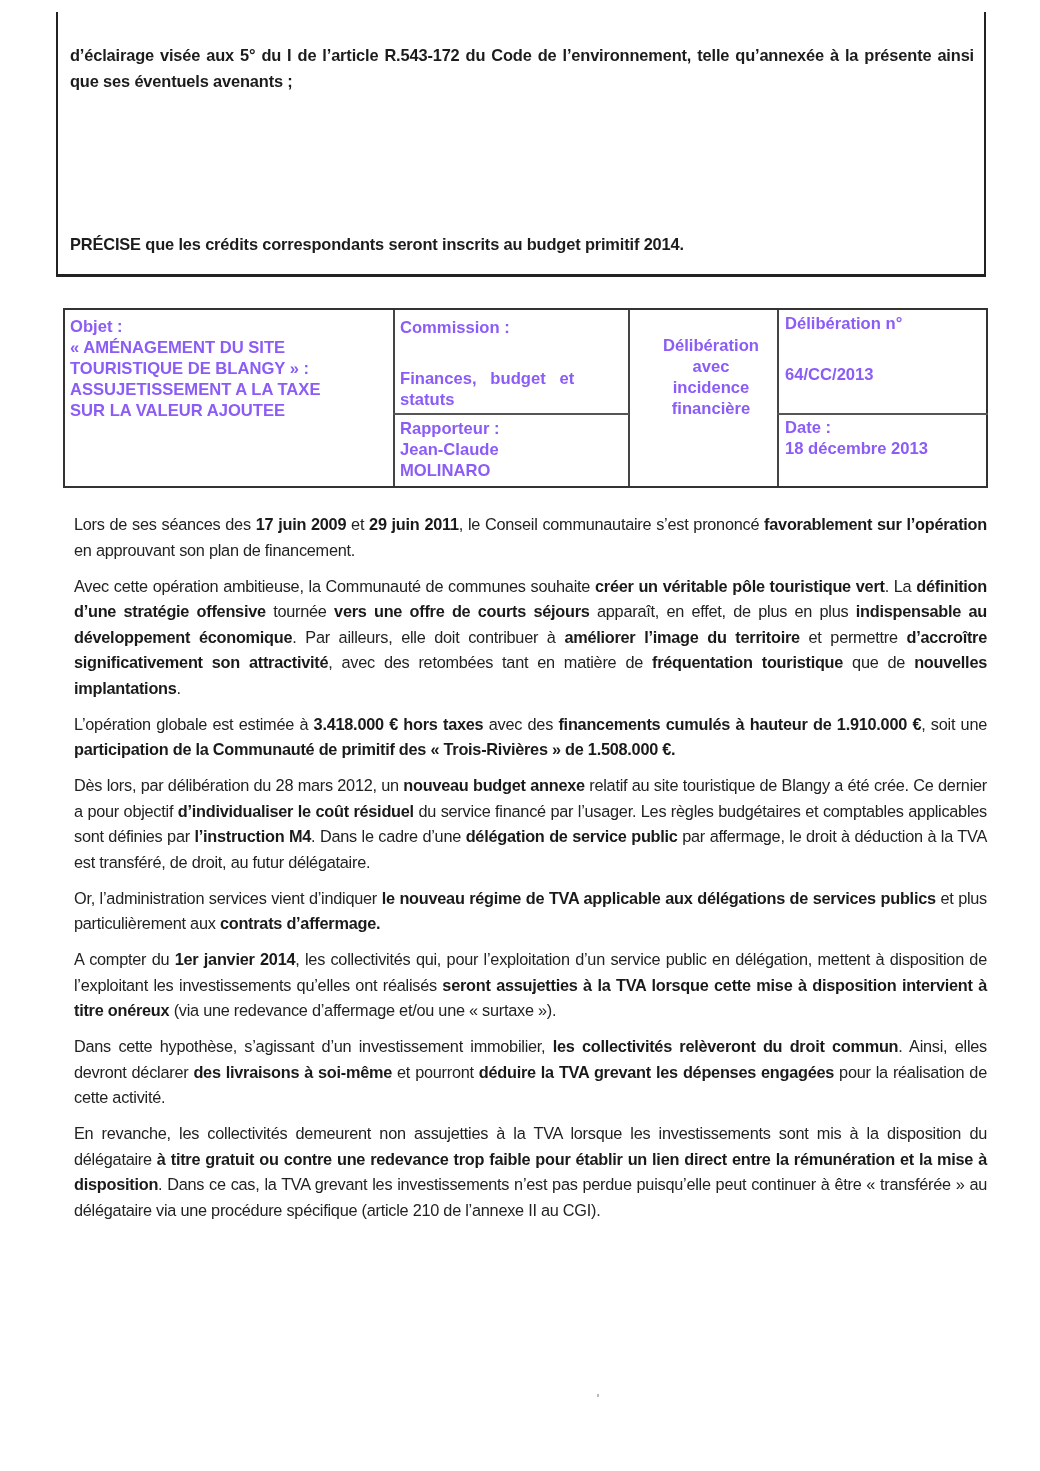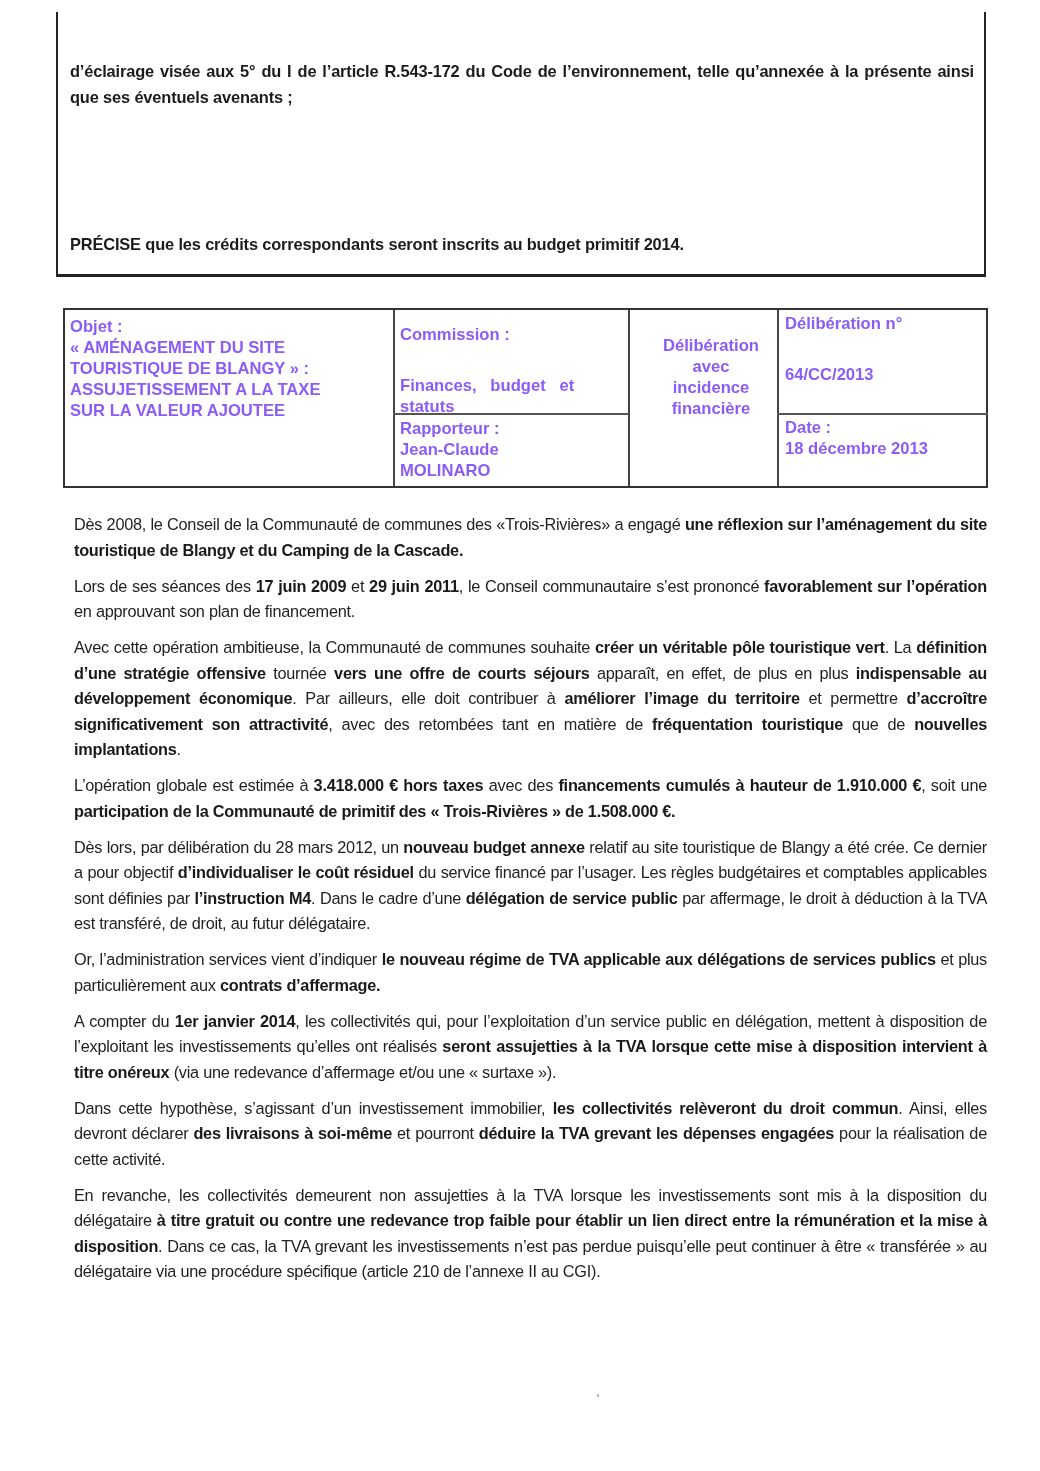--- a/index.html
+++ b/index.html
@@ -32,40 +32,40 @@
     letter-spacing: -0.25px; text-align: justify;
   }
   .body-text p { margin: 0 0 10.5px 0; }
   .body-text b { font-weight: bold; color: #1a1a1a; }
   .speck { position: absolute; left: 597px; top: 1394px; width: 2px; height: 3px; background: #bbb; }
 </style>
 </head>
 <body>
 
 <div class="top-box">
-  <p style="top:46px;">d’éclairage visée aux 5° du I de l’article R.543-172 du Code de l’environnement, telle qu’annexée à la présente ainsi que ses éventuels avenants ;</p>
+  <p style="top:30px;">d’éclairage visée aux 5° du I de l’article R.543-172 du Code de l’environnement, telle qu’annexée à la présente ainsi que ses éventuels avenants ;</p>
   <p style="top:219px;">PRÉCISE que les crédits correspondants seront inscrits au budget primitif 2014.</p>
 </div>
 
 <div class="header-table">
   <div class="vline" style="left:328px;"></div>
   <div class="vline" style="left:563px;"></div>
   <div class="vline" style="left:712px;"></div>
   <div class="hline" style="left:328px; width:236px; top:103px;"></div>
   <div class="hline" style="left:712px; width:211px; top:103px;"></div>
 
   <div class="cell" style="left:5px; top:6px; width:320px;">
     <span class="ln">Objet :</span>
     <span class="ln">« AMÉNAGEMENT DU SITE</span>
     <span class="ln">TOURISTIQUE DE BLANGY » :</span>
     <span class="ln">ASSUJETISSEMENT A LA TAXE</span>
     <span class="ln">SUR LA VALEUR AJOUTEE</span>
   </div>
 
-  <div class="cell" style="left:335px; top:14px; width:225px;">
+  <div class="cell" style="left:335px; top:7px; width:225px;">
     <span class="ln">Commission :</span>
     <span class="ln" style="margin-top:30px; white-space:pre;">Finances,   budget   et</span>
     <span class="ln">statuts</span>
   </div>
 
   <div class="cell" style="left:335px; top:108px; width:225px;">
     <span class="ln">Rapporteur :</span>
     <span class="ln">Jean-Claude</span>
     <span class="ln">MOLINARO</span>
   </div>
@@ -82,21 +82,20 @@
     <span class="ln" style="margin-top:30px;">64/CC/2013</span>
   </div>
 
   <div class="cell" style="left:720px; top:107px; width:200px;">
     <span class="ln">Date :</span>
     <span class="ln">18 décembre 2013</span>
   </div>
 </div>
 
 <div class="body-text" id="body-text">
-    <p><span>Dès 2008, le Conseil de la Communauté de communes des «Trois-Rivières» a engagé </span><b>une réflexion sur l’aménagement du site touristique de Blangy et du Camping de la Cascade.</b></p>
     <p><span>Lors de ses séances des </span><b>17 juin 2009</b><span> et </span><b>29 juin 2011</b><span>, le Conseil communautaire s’est prononcé </span><b>favorablement sur l’opération</b><span> en approuvant son plan de financement.</span></p>
     <p><span>Avec cette opération ambitieuse, la Communauté de communes souhaite </span><b>créer un véritable pôle touristique vert</b><span>. La </span><b>définition d’une stratégie offensive</b><span> tournée </span><b>vers une offre de courts séjours</b><span> apparaît, en effet, de plus en plus </span><b>indispensable au développement économique</b><span>. Par ailleurs, elle doit contribuer à </span><b>améliorer l’image du territoire</b><span> et permettre </span><b>d’accroître significativement son attractivité</b><span>, avec des retombées tant en matière de </span><b>fréquentation touristique</b><span> que de </span><b>nouvelles implantations</b><span>.</span></p>
     <p><span>L’opération globale est estimée à </span><b>3.418.000 € hors taxes</b><span> avec des </span><b>financements cumulés à hauteur de 1.910.000 €</b><span>, soit une </span><b>participation de la  Communauté de primitif des « Trois-Rivières » de 1.508.000 €.</b></p>
     <p><span>Dès lors, par délibération du 28 mars 2012, un </span><b>nouveau budget annexe</b><span> relatif au site touristique de Blangy a été crée. Ce dernier a pour objectif </span><b>d’individualiser le coût résiduel</b><span> du service financé par l’usager. Les règles budgétaires et comptables applicables sont définies par </span><b>l’instruction M4</b><span>. Dans le cadre d’une </span><b>délégation de service public</b><span> par affermage, le droit à déduction à la TVA est transféré, de droit, au futur délégataire.</span></p>
     <p><span>Or, l’administration services vient d’indiquer </span><b>le nouveau régime de TVA applicable aux délégations de services publics</b><span> et plus particulièrement aux </span><b>contrats d’affermage.</b></p>
     <p><span>A compter du </span><b>1er janvier 2014</b><span>, les collectivités qui, pour l’exploitation d’un service public en délégation, mettent à disposition de l’exploitant les investissements qu’elles ont réalisés </span><b>seront assujetties à la TVA lorsque cette mise à disposition intervient à titre onéreux</b><span> (via une redevance d’affermage et/ou une « surtaxe »).</span></p>
     <p><span>Dans cette hypothèse, s’agissant d’un investissement immobilier, </span><b>les collectivités relèveront du droit commun</b><span>. Ainsi, elles devront déclarer </span><b>des livraisons à soi-même</b><span> et pourront </span><b>déduire la TVA grevant les dépenses engagées</b><span> pour la réalisation de cette activité.</span></p>
     <p><span>En revanche, les collectivités demeurent non assujetties à la TVA lorsque les investissements sont mis à la disposition du délégataire </span><b>à titre gratuit ou contre une redevance trop faible pour établir un lien direct entre la rémunération et la mise à disposition</b><span>. Dans ce cas, la TVA grevant les investissements n’est pas perdue puisqu’elle peut continuer à être « transférée » au délégataire via une procédure spécifique (article 210 de l’annexe II au CGI).</span></p>
   </div>
 

